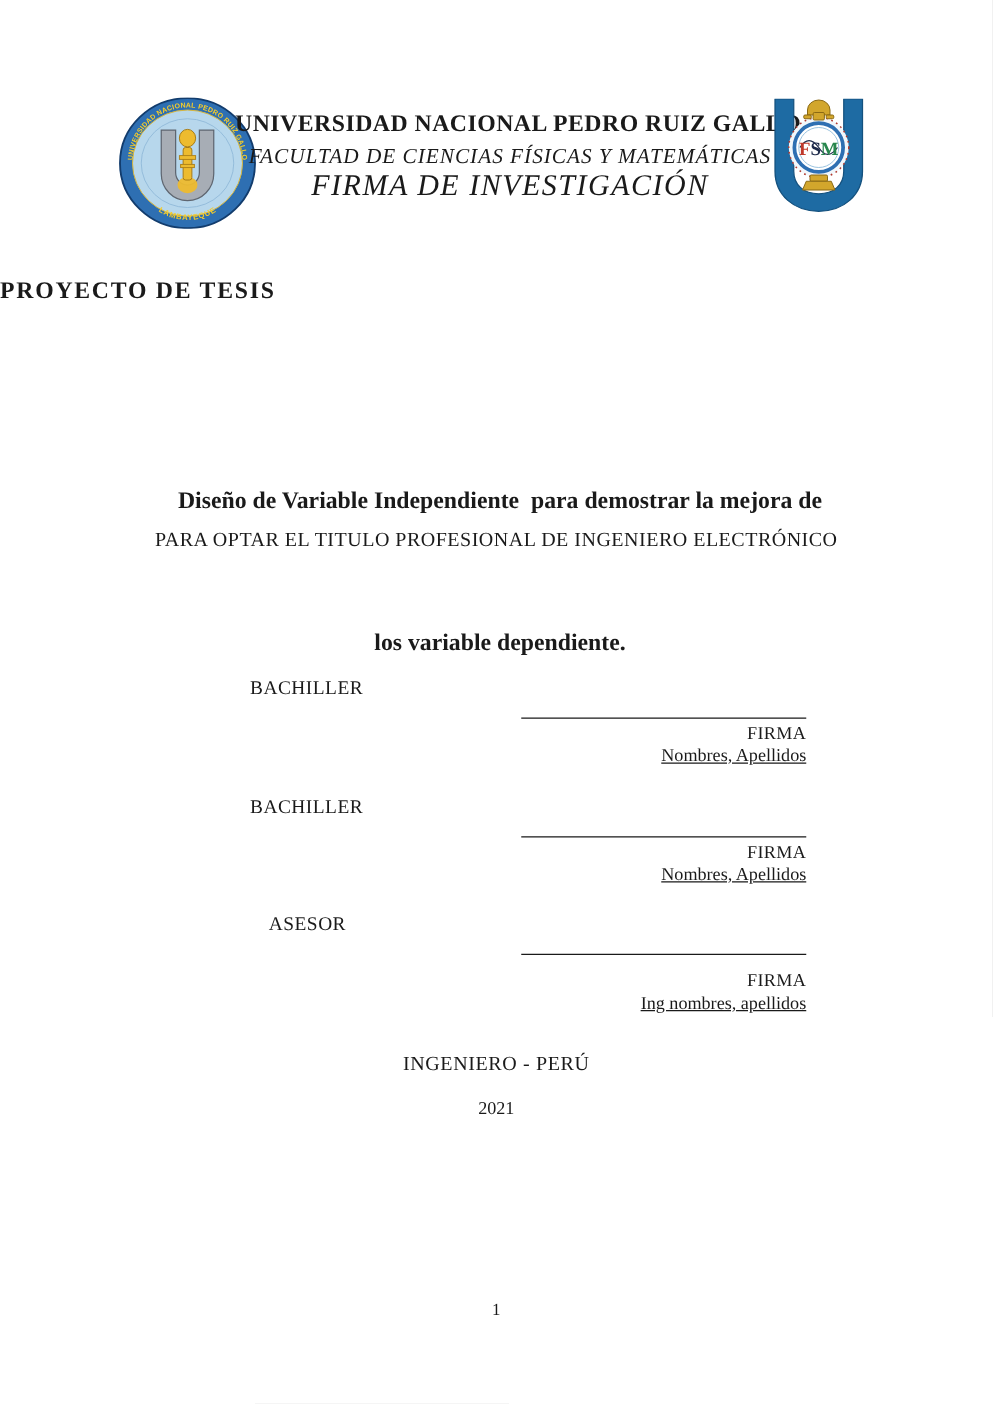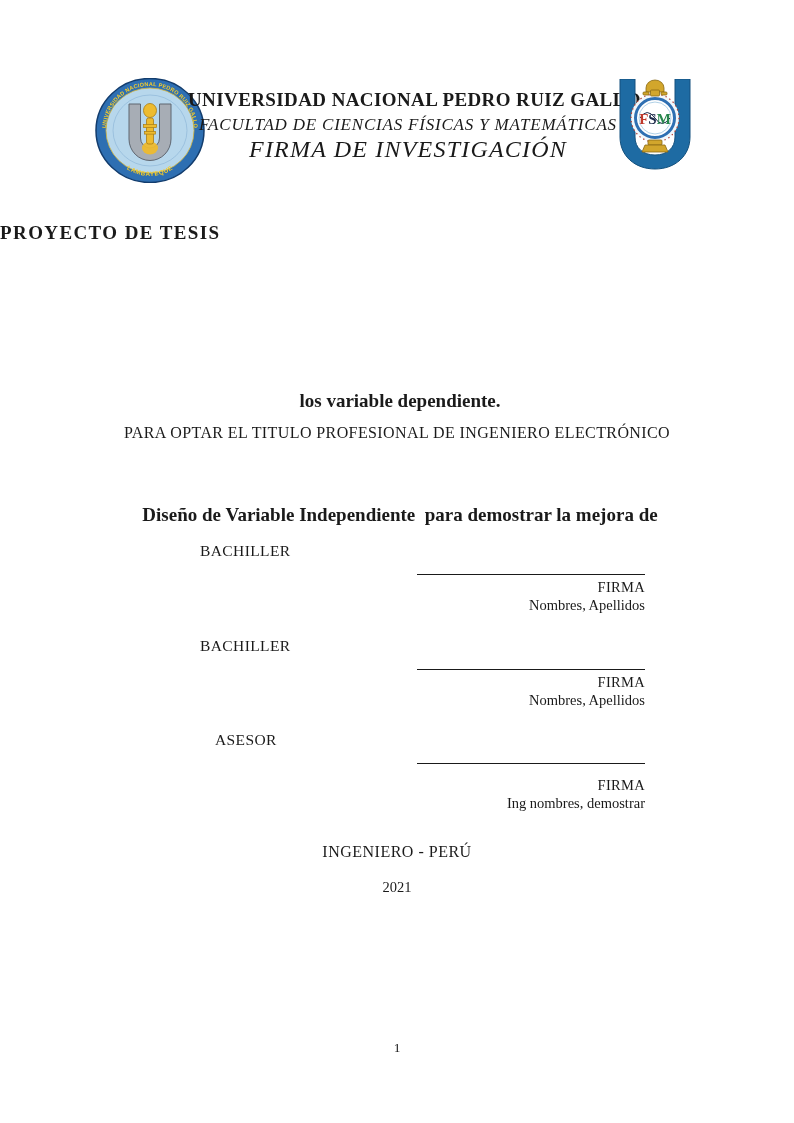--- a/index.html
+++ b/index.html
@@ -61,21 +61,21 @@
   }
   .sig-row.row-3 .sig-role { left: 215px; }
   .sig-block {
     position: absolute; left: 417px; width: 228px; top: 16px;
     text-align: right;
   }
   .sig-line {
     height: 0; border-top: 1px solid #1a1a1a; margin-top: 16px;
   }
   .sig-firma  { font-size: 14.5px; margin-top: 4px; letter-spacing: 0.3px; }
-  .sig-name   { font-size: 14.5px; margin-top: 1px; }
+  .sig-name   { font-size: 14.5px; margin-top: 1px; text-decoration: underline; }
   .sig-row.row-3 .sig-firma { margin-top: 13px; }
 
   
   .footer-place {
     position: absolute; left: 0; width: 100%; top: 843px;
     text-align: center; font-size: 16px; letter-spacing: 0.5px;
   }
   .footer-year {
     position: absolute; left: 0; width: 100%; top: 879px;
     text-align: center; font-size: 14.5px;
@@ -146,22 +146,22 @@
       <g fill="#d2a62c" stroke="#8a6914" stroke-width="0.8">
         <rect x="32" y="61" width="14" height="5" rx="1"></rect>
         <path d="M29,66 h20 l3,7 h-26 z"></path>
       </g>
     </svg>
   </div>
 
   <div class="doc-kind">PROYECTO DE TESIS</div>
 
   <div class="thesis-title">
+    <div>Diseño de Variable Independiente  para demostrar la mejora de</div>
     <div>los variable dependiente.</div>
-    <div>Diseño de Variable Independiente  para demostrar la mejora de</div>
   </div>
 
   <div class="degree-line">PARA OPTAR EL TITULO PROFESIONAL DE INGENIERO ELECTRÓNICO</div>
 
   <div class="sig-row row-1">
     <span class="sig-role">BACHILLER</span>
     <div class="sig-block">
       <div class="sig-line"></div>
       <div class="sig-firma">FIRMA</div>
       <div class="sig-name">Nombres, Apellidos</div>
@@ -175,21 +175,21 @@
       <div class="sig-firma">FIRMA</div>
       <div class="sig-name">Nombres, Apellidos</div>
     </div>
   </div>
 
   <div class="sig-row row-3">
     <span class="sig-role">ASESOR</span>
     <div class="sig-block">
       <div class="sig-line"></div>
       <div class="sig-firma">FIRMA</div>
-      <div class="sig-name">Ing nombres, demostrar</div>
+      <div class="sig-name">Ing nombres, apellidos</div>
     </div>
   </div>
 
   <div class="footer-place">INGENIERO - PERÚ</div>
   <div class="footer-year">2021</div>
   <div class="page-number">1</div>
 
 </div>
 
 </body></html>

